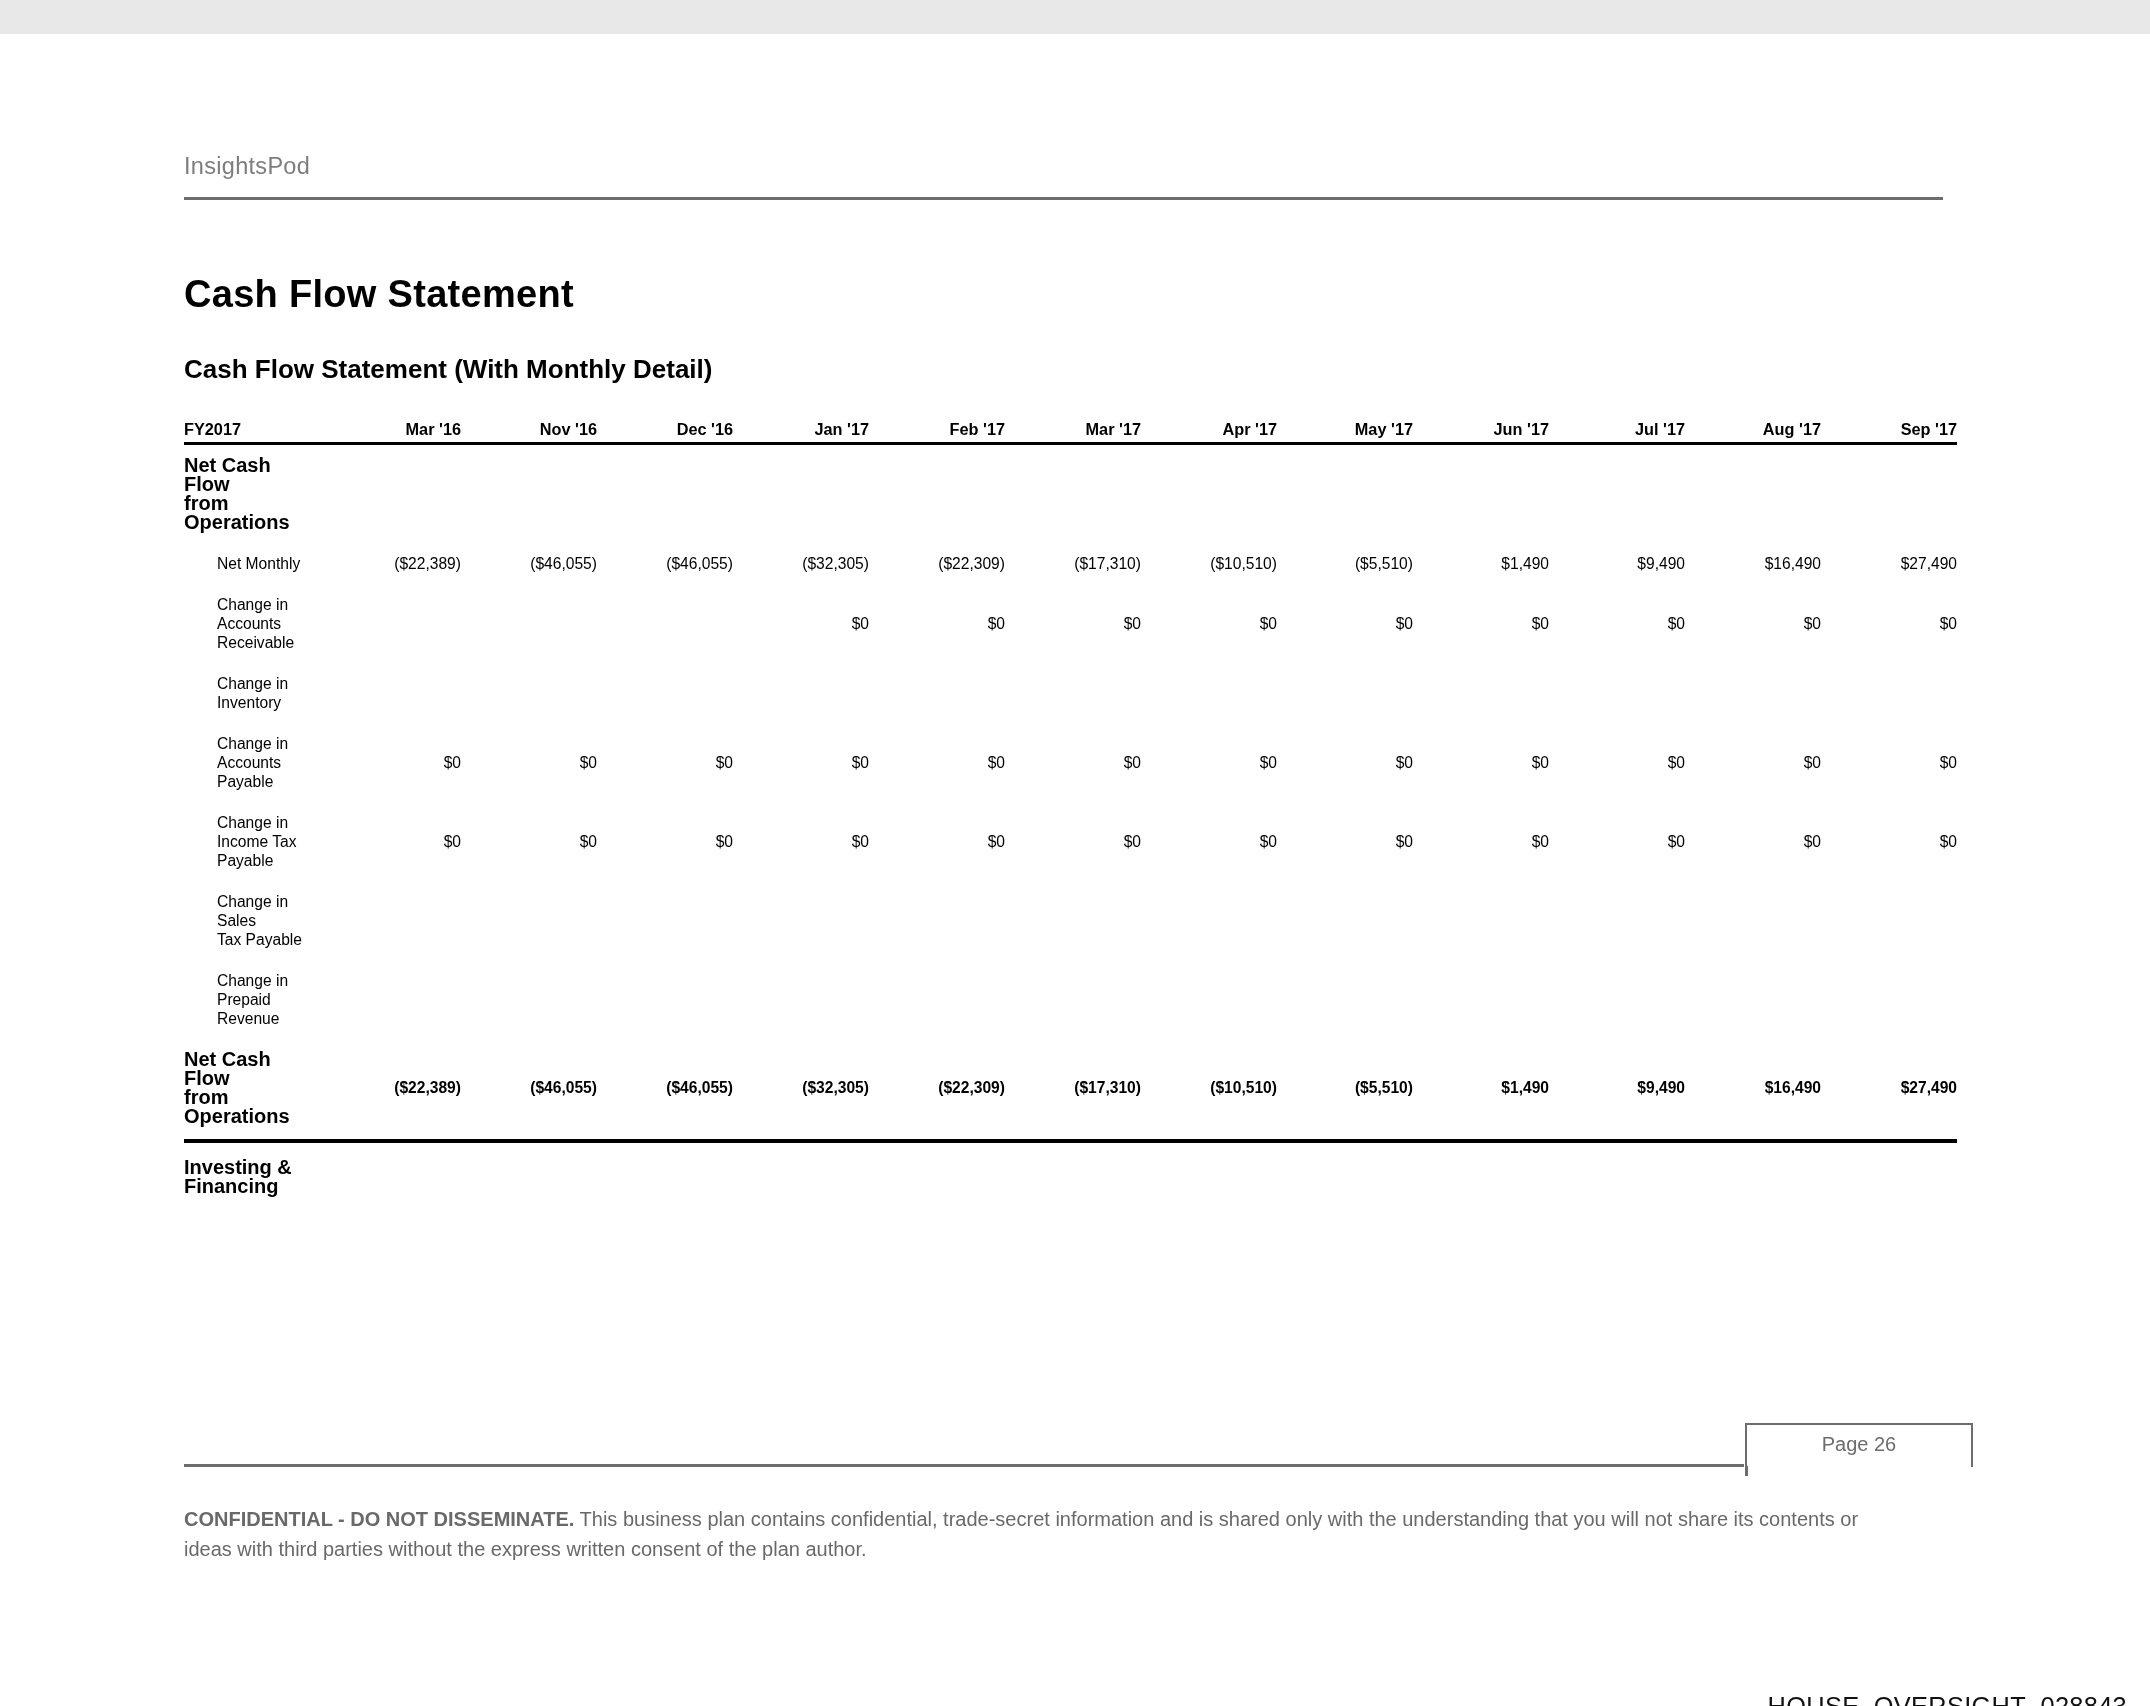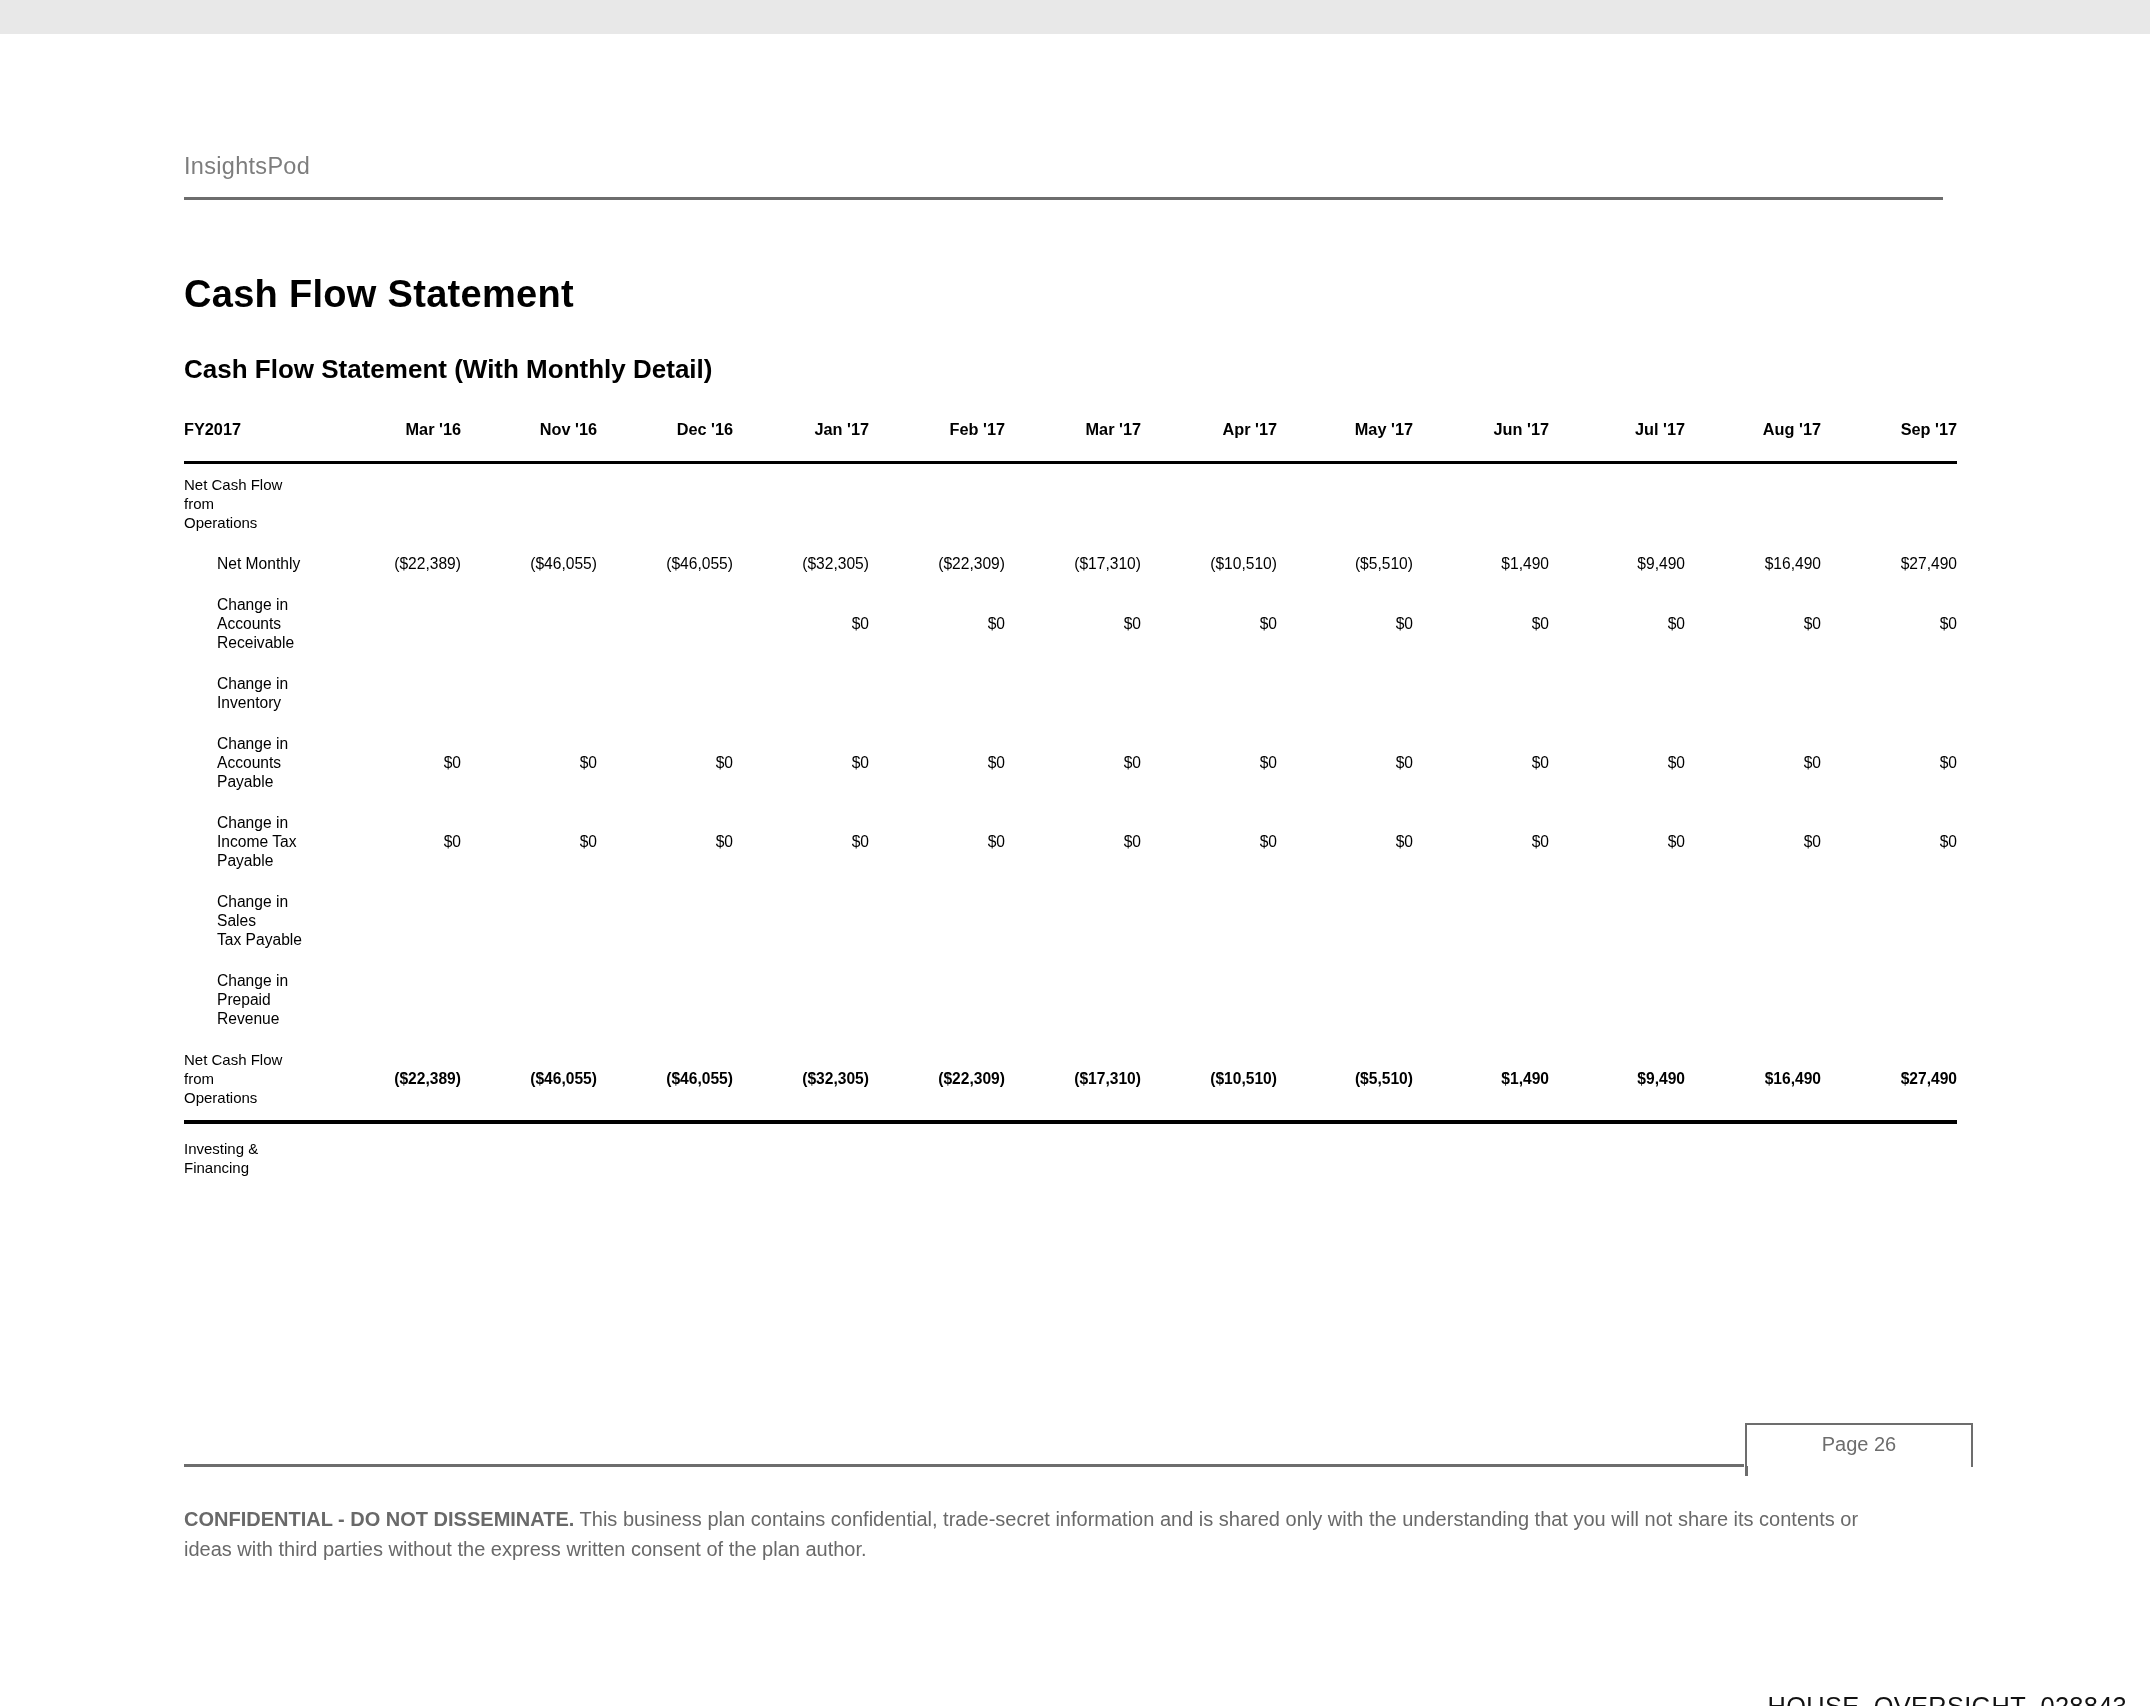--- a/index.html
+++ b/index.html
@@ -47,35 +47,35 @@
   
   .table { margin-top: 35px; font-size: 15.6px; }
   .trow {
     display: grid;
     grid-template-columns: 141px repeat(12, 1fr);
     align-items: center;
     width: 1773px;
   }
   .thead {
     border-bottom: 3.9px solid #000;
-    padding-bottom: 22px;
+    padding-bottom: 3px;
     font-weight: bold;
     font-size: 16.3px;
   }
   .thead .tcol { text-align: right; }
   .tbody .trow { margin-top: 22px; }
   .tbody .trow.first { margin-top: 10.4px; }
   .tlabel {
     white-space: pre-line;
     line-height: 19px;
     padding-right: 6.5px;
   }
   .trow.item .tlabel { padding-left: 33px; }
   .trow.section .tlabel,
-  .trow.total .tlabel { font-weight: normal; font-size: 15px; }
+  .trow.total .tlabel { font-weight: bold; font-size: 20px; }
   .tcell { text-align: right; line-height: 19px; }
   .trow.total .tcell { font-weight: bold; }
   .section-divider {
     margin-top: 13px;
     width: 1773px;
     height: 3.9px;
     background: #000;
   }
   .tbody .trow.after-divider { margin-top: 15.6px; }
 

